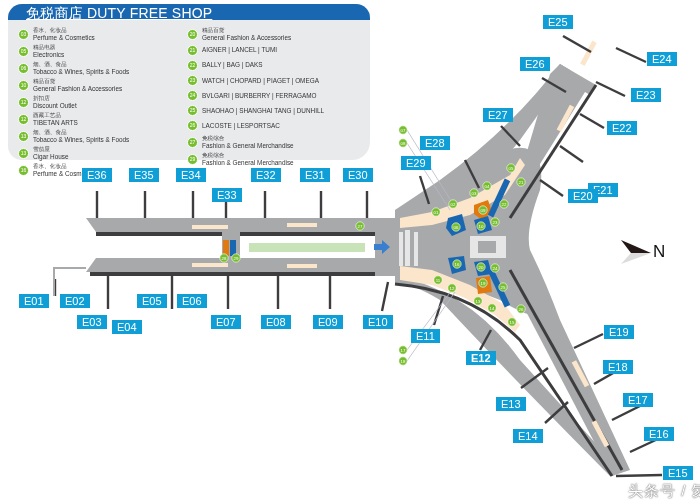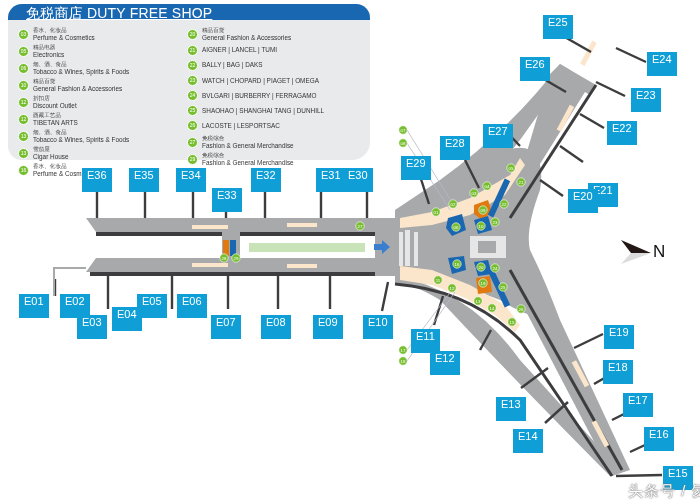--- a/index.html
+++ b/index.html
@@ -8,21 +8,21 @@
   .legend { position: absolute; left: 8px; top: 4px; width: 362px; height: 156px; background: #e9eaec; border-radius: 14px 14px 18px 14px; overflow: hidden; }
   .legend-header { position: absolute; left: 8px; top: 4px; width: 362px; height: 16px; background: #1a67b1; border-radius: 14px 14px 0 0; color: #fff; font-size: 14px; line-height: 19px; padding-left: 18px; box-sizing: border-box; letter-spacing: 0.2px; text-decoration: underline; }
   .legend-col { position: absolute; top: 26px; }
   .legend-col.left { left: 18px; }
   .legend-col.right { left: 187px; }
   .legend-item { display: flex; align-items: center; margin-bottom: 1px; height: 16px; }
   .legend-item.single { height: 14px; margin-bottom: 1.2px; }
   .badge { width: 9px; height: 9px; border-radius: 50%; background: #77be2f; color: #fff; font-size: 5px; line-height: 9px; text-align: center; margin-right: 4px; flex-shrink: 0; border: 0.5px solid #fff; }
   .legend-text { display: flex; flex-direction: column; font-size: 6.4px; line-height: 7.4px; color: #333; }
   .legend-text .cn { font-size: 5.6px; color: #444; }
-  .gate { position: absolute; background: #0f9fd6; color: #fff; font-size: 11px; line-height: 14px; height: 24px; padding: 0 5px; box-sizing: border-box; text-align: center; white-space: nowrap; }
+  .gate { position: absolute; background: #0f9fd6; color: #fff; font-size: 11px; line-height: 14px; height: 14px; padding: 0 5px; box-sizing: border-box; text-align: center; white-space: nowrap; }
   .north { position: absolute; left: 619px; top: 236px; }
   .north-label { position: absolute; left: 653px; top: 242px; font-size: 17px; color: #111; }
   .watermark { position: absolute; left: 628px; top: 482px; font-size: 15px; color: #fff; text-shadow: 0 0 2px #777, 0 0 1px #555; letter-spacing: 1px; white-space: nowrap; }
 </style>
 </head>
 <body>
 
 <svg id="map" viewBox="0 0 700 504" xmlns="http://www.w3.org/2000/svg">
 
   <g>
@@ -378,44 +378,44 @@
       </div>
     </div>
   </div>
 
 <div id="gates">
     <div class="gate" style="left: 82px; top: 168px;">E36</div>
     <div class="gate" style="left: 129px; top: 168px;">E35</div>
     <div class="gate" style="left: 176px; top: 168px;">E34</div>
     <div class="gate" style="left: 212px; top: 168px; margin-top: 20px;">E33</div>
     <div class="gate" style="left: 251px; top: 168px;">E32</div>
-    <div class="gate" style="left: 300px; top: 168px; margin-left: 16px;">E31</div>
+    <div class="gate" style="left: 300px; top: 168px;">E31</div>
     <div class="gate" style="left: 343px; top: 168px;">E30</div>
     <div class="gate" style="left: 401px; top: 156px;">E29</div>
-    <div class="gate" style="left: 440px; top: 136px;">E28</div>
-    <div class="gate" style="left: 483px; top: 124px;">E27</div>
+    <div class="gate" style="left: 420px; top: 136px;">E28</div>
+    <div class="gate" style="left: 483px; top: 108px;">E27</div>
     <div class="gate" style="left: 520px; top: 57px;">E26</div>
     <div class="gate" style="left: 543px; top: 15px;">E25</div>
     <div class="gate" style="left: 647px; top: 52px;">E24</div>
     <div class="gate" style="left: 631px; top: 88px;">E23</div>
     <div class="gate" style="left: 607px; top: 121px;">E22</div>
     <div class="gate" style="left: 588px; top: 155px; margin-top: 28px;">E21</div>
     <div class="gate" style="left: 568px; top: 189px;">E20</div>
     <div class="gate" style="left: 19px; top: 294px;">E01</div>
     <div class="gate" style="left: 60px; top: 294px;">E02</div>
     <div class="gate" style="left: 77px; top: 315px;">E03</div>
-    <div class="gate" style="left: 112px; top: 307px;">E04</div>
+    <div class="gate" style="left: 112px; top: 320px;">E04</div>
     <div class="gate" style="left: 137px; top: 294px;">E05</div>
     <div class="gate" style="left: 177px; top: 294px;">E06</div>
     <div class="gate" style="left: 211px; top: 315px;">E07</div>
     <div class="gate" style="left: 261px; top: 315px;">E08</div>
     <div class="gate" style="left: 313px; top: 315px;">E09</div>
     <div class="gate" style="left: 363px; top: 315px;">E10</div>
     <div class="gate" style="left: 411px; top: 329px;">E11</div>
-    <div class="gate" style="left: 430px; top: 351px;">E12</div>
+    <div class="gate" style="left: 466px; top: 351px; font-weight: bold;">E12</div>
     <div class="gate" style="left: 496px; top: 397px;">E13</div>
     <div class="gate" style="left: 513px; top: 429px;">E14</div>
     <div class="gate" style="left: 663px; top: 466px;">E15</div>
     <div class="gate" style="left: 644px; top: 427px;">E16</div>
     <div class="gate" style="left: 623px; top: 393px;">E17</div>
     <div class="gate" style="left: 603px; top: 360px;">E18</div>
     <div class="gate" style="left: 604px; top: 325px;">E19</div>
   </div>
 
 <svg class="north" width="34" height="30" viewBox="0 0 34 30">

